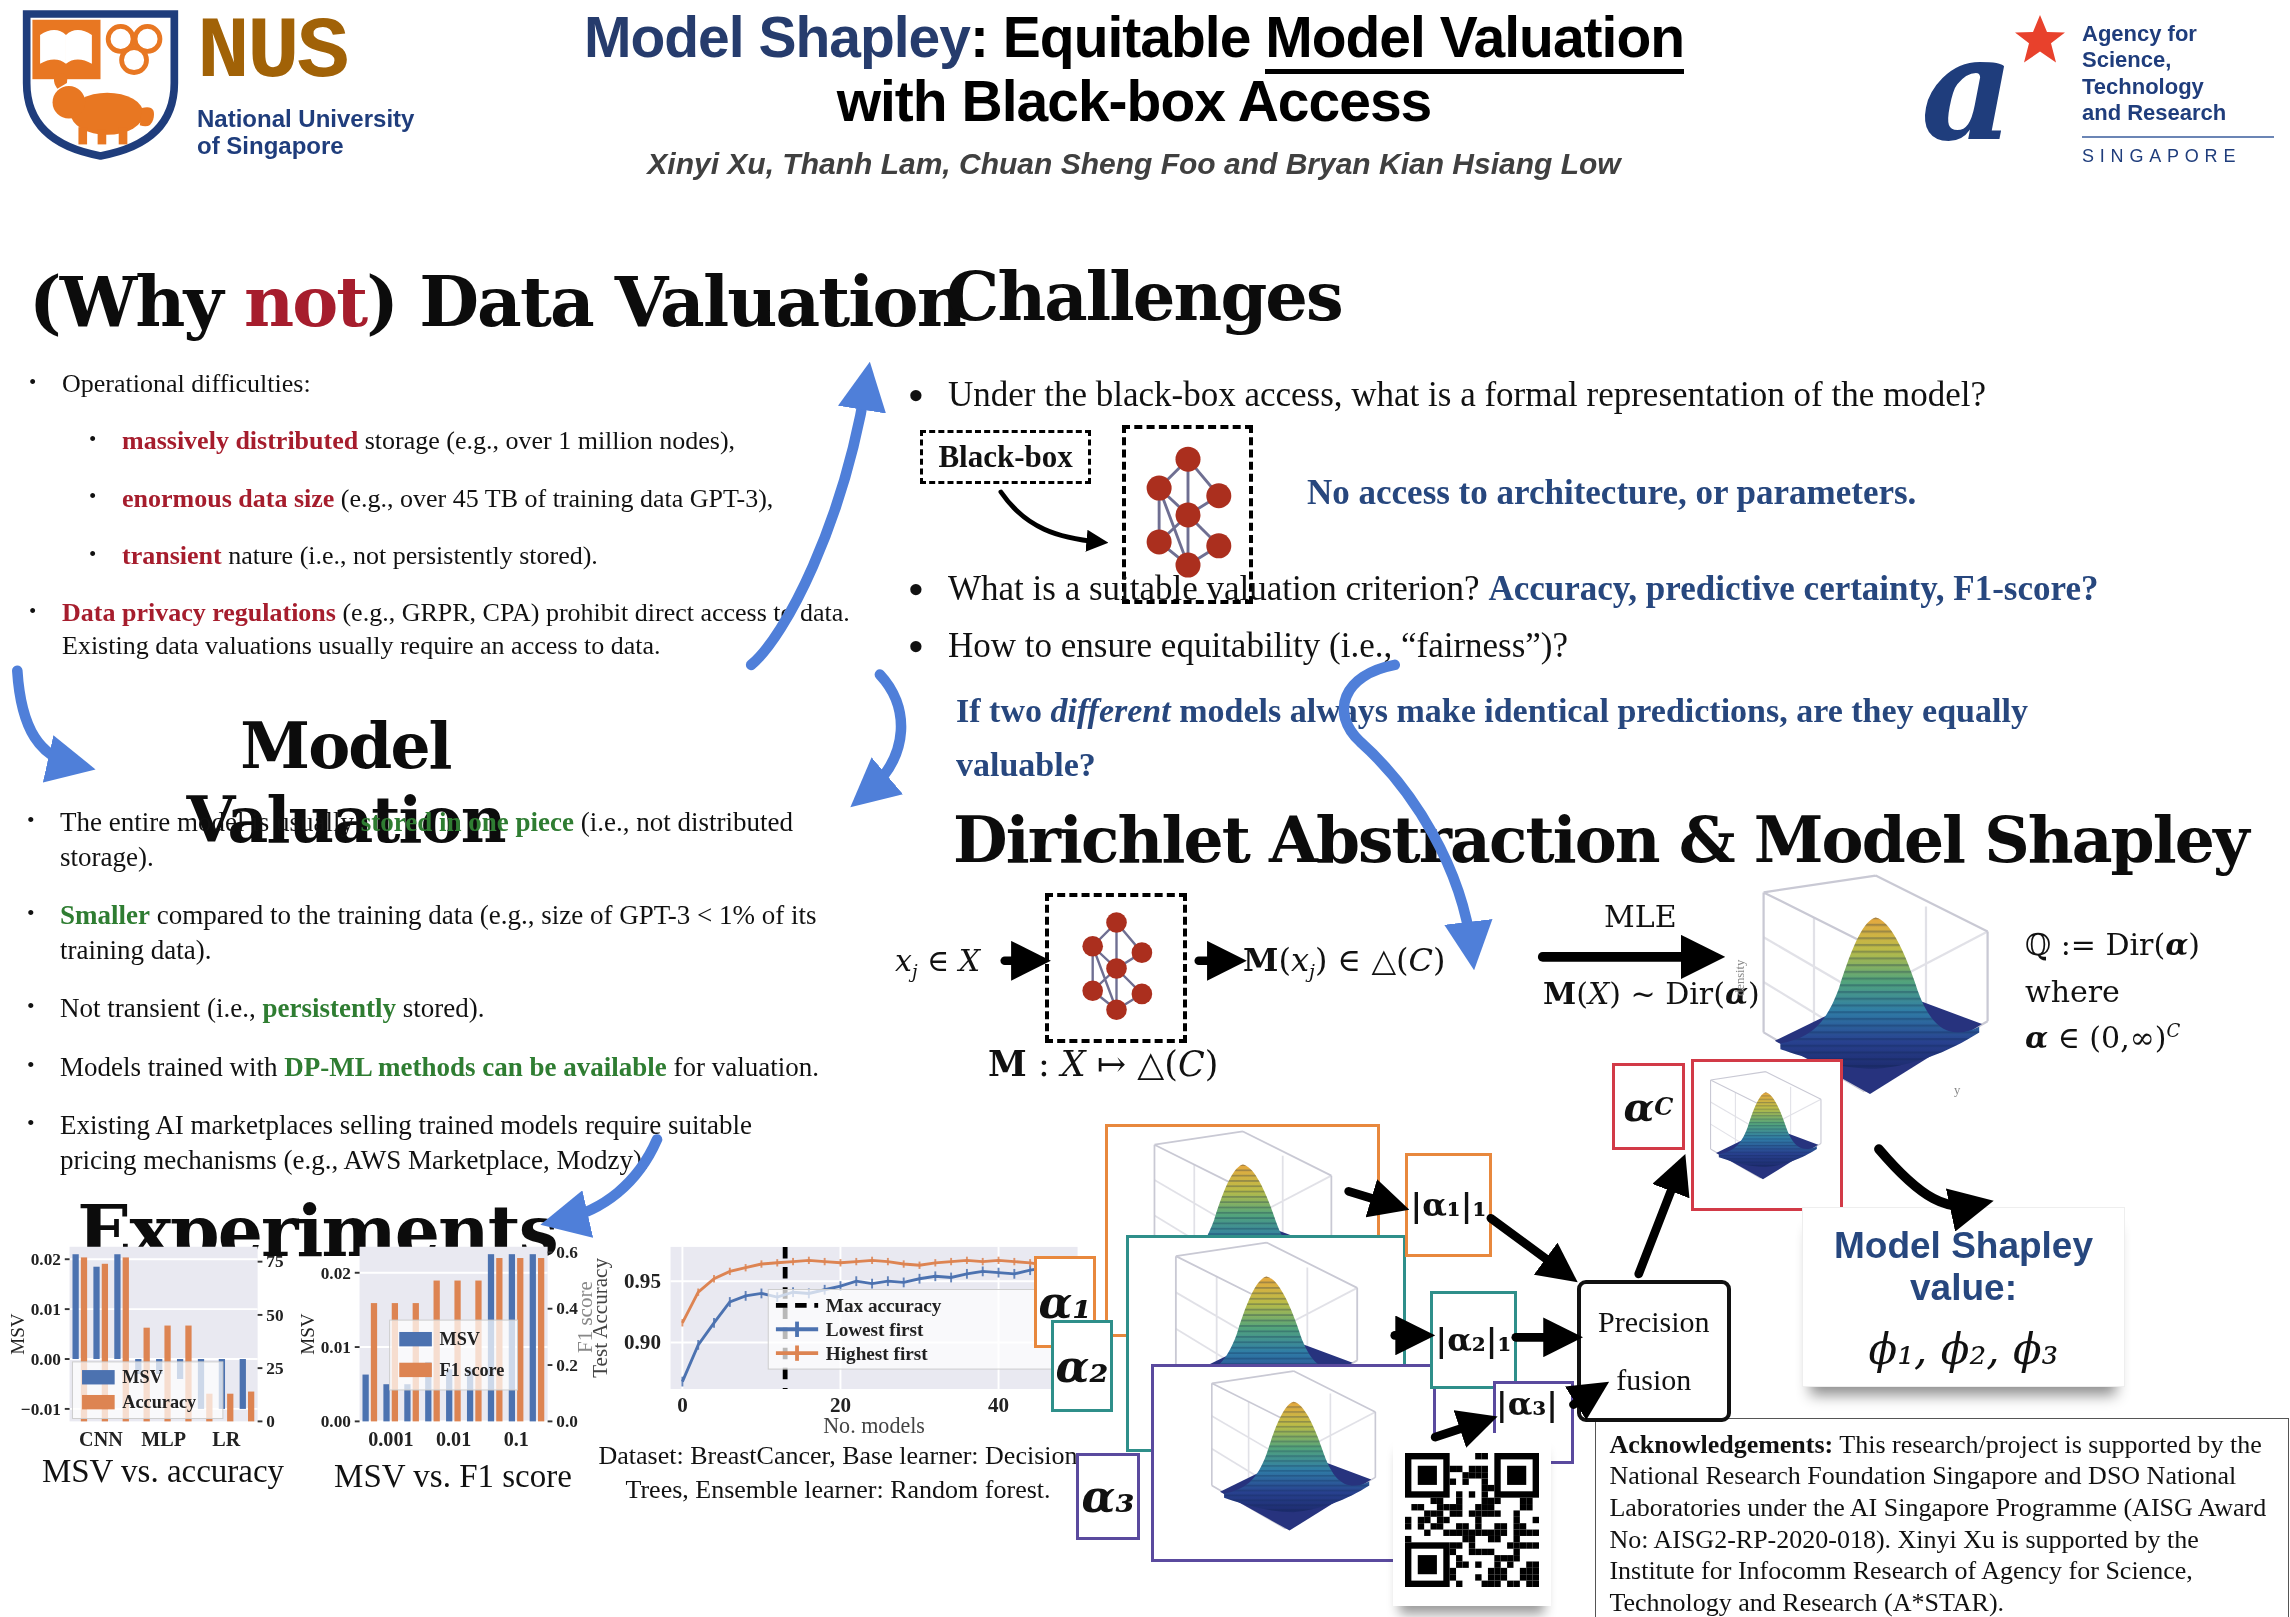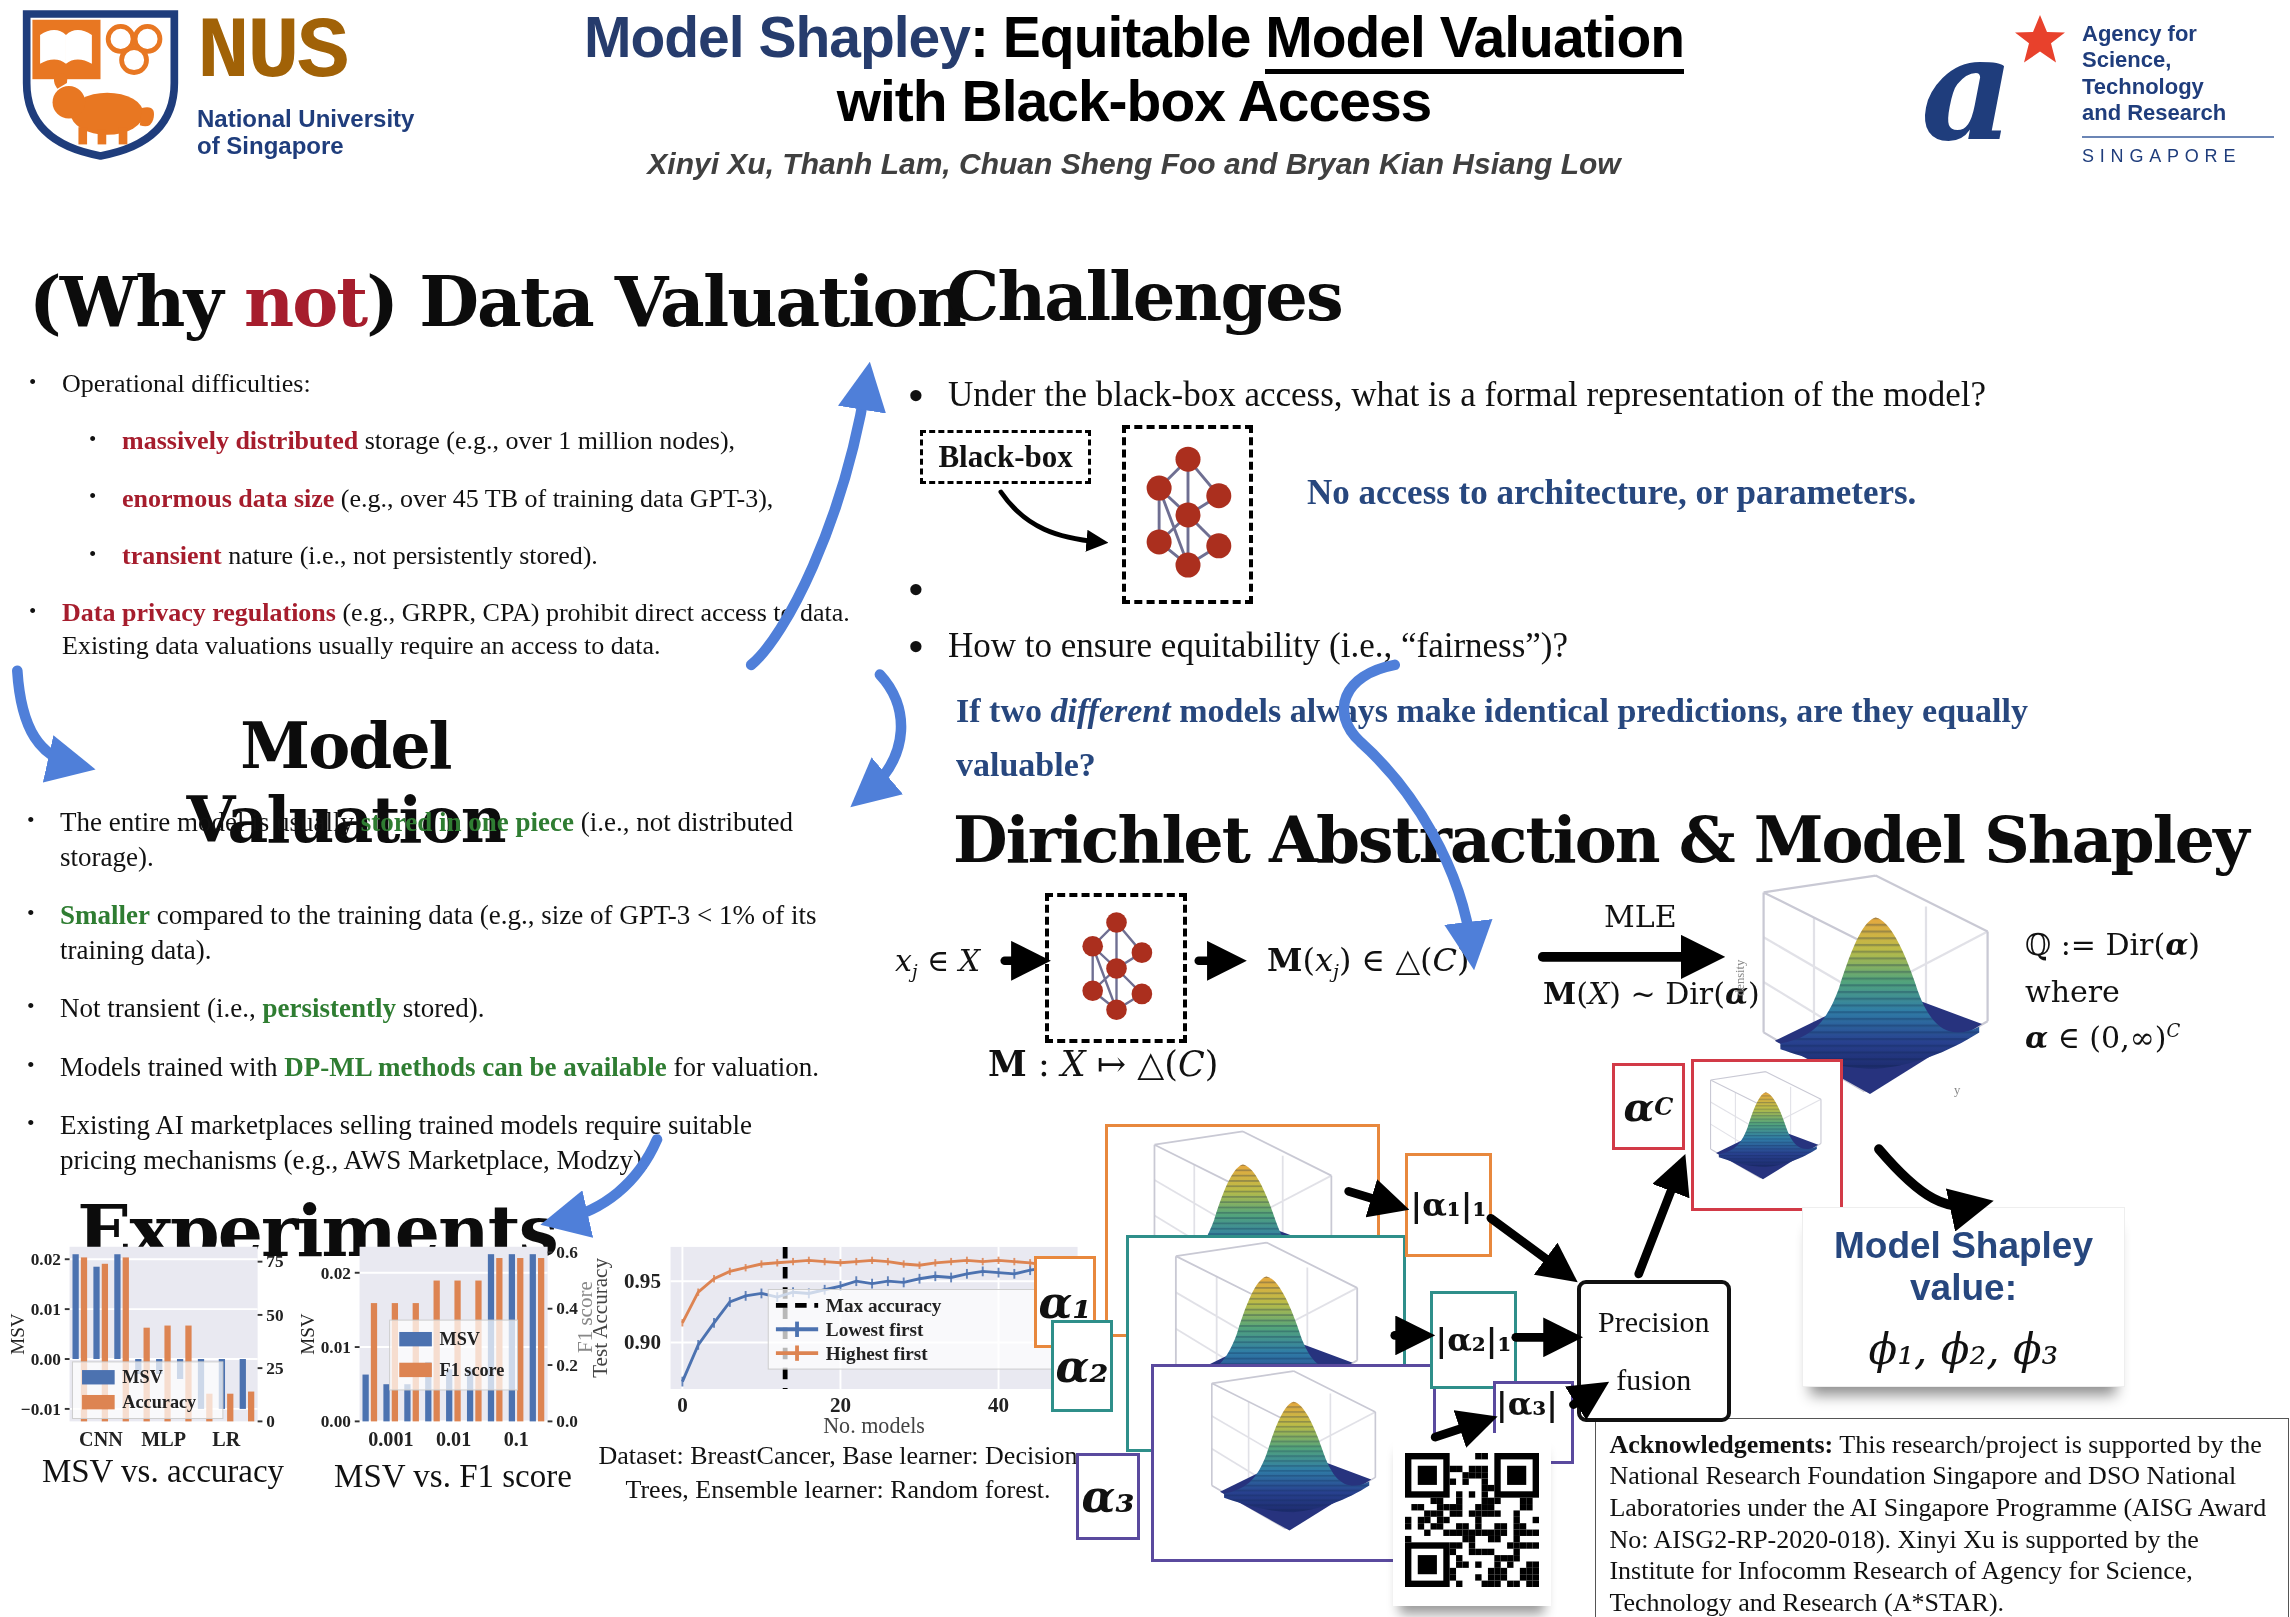--- a/index.html
+++ b/index.html
@@ -375,20 +375,21 @@
           <circle cx="56" cy="132" r="13"></circle>
         <circle cx="88" cy="60" r="13"></circle>
           <circle cx="88" cy="112" r="13"></circle>
       </g>
     </svg>
   </div>
   <div class="abs seg-navy" style="left:1307px;top:473px;width:788px;font-size:35px;">No access to architecture, or parameters.</div>
 
   <div class="abs" style="left:908px;top:569px;width:1374px;font-size:35px;display:flex;">
     <span style="flex:0 0 40px;font-size:0.75em;padding-top:4.8px;">●</span>
+    <span><span>What is a suitable valuation criterion? </span><span class="seg-navy">Accuracy, predictive certainty, F1-score?</span></span>
   </div>
   <div class="abs" style="left:908px;top:626px;width:1374px;font-size:35px;display:flex;">
     <span style="flex:0 0 40px;font-size:0.75em;padding-top:4.8px;">●</span>
     <span>How to ensure equitability (i.e., “fairness”)?</span>
   </div>
   <div class="abs" style="left:956px;top:684px;width:1172px;font-size:34px;line-height:1.6;"><span class="seg-navy">If two </span><span class="seg-navyi">different</span><span class="seg-navy"> models always make identical predictions, are they equally valuable?</span></div>
 
   <div class="abs h1" style="left:953px;top:803px;font-size:63px;">Dirichlet Abstraction &amp; Model Shapley</div>
 
   <div class="abs mathtxt" style="left:895px;top:943px;font-size:30px;"><span class="seg-i">x</span><span class="seg-subi">j</span><span> ∈ </span><span class="seg-i">X</span></div>
@@ -401,21 +402,21 @@
         <circle cx="26" cy="52" r="13"></circle>
           <circle cx="26" cy="108" r="13"></circle>
         <circle cx="56" cy="22" r="13"></circle>
           <circle cx="56" cy="80" r="13"></circle>
           <circle cx="56" cy="132" r="13"></circle>
         <circle cx="88" cy="60" r="13"></circle>
           <circle cx="88" cy="112" r="13"></circle>
       </g>
     </svg>
   </div>
-  <div class="abs mathtxt" style="left:1243px;top:941px;font-size:32px;margin-left:24px;"><span class="seg-b">M</span><span>(</span><span class="seg-i">x</span><span class="seg-subi">j</span><span>) ∈ △(</span><span class="seg-i">C</span><span>)</span></div>
+  <div class="abs mathtxt" style="left:1243px;top:941px;font-size:32px;"><span class="seg-b">M</span><span>(</span><span class="seg-i">x</span><span class="seg-subi">j</span><span>) ∈ △(</span><span class="seg-i">C</span><span>)</span></div>
   <div class="abs mathtxt" style="left:1604px;top:899px;font-size:30px;">MLE</div>
   <div class="abs mathtxt" style="left:1543px;top:976px;font-size:30px;"><span class="seg-b">M</span><span>(</span><span class="seg-i">X</span><span>) ~ Dir(</span><span class="seg-bi">α</span><span>)</span></div>
   <div class="abs mathtxt" style="left:988px;top:1043px;font-size:35px;"><span class="seg-b">M</span><span> : </span><span class="seg-i">X</span><span> ↦ △(</span><span class="seg-i">C</span><span>)</span></div>
 
   <svg class="abs surface" style="left:1720px;top:870px;" width="300" height="252" viewBox="0 0 100 90">
       <g stroke="#c9c9d4" stroke-width="0.8" fill="none">
         <path d="M12,8 L12,58 M12,58 L48,79 M48,79 L92,54 M12,8 L52,28 M92,22 L92,54 M52,2 L92,22 M12,8 L52,2"></path>
         <path d="M12,24 L48,45 M12,40 L48,62 M48,45 L92,22 M30,17 L30,68 M70,13 L70,66" opacity="0.55"></path>
       </g>
       <polygon points="16,61 50,80 90,55 55,42" fill="#27337e"></polygon>

